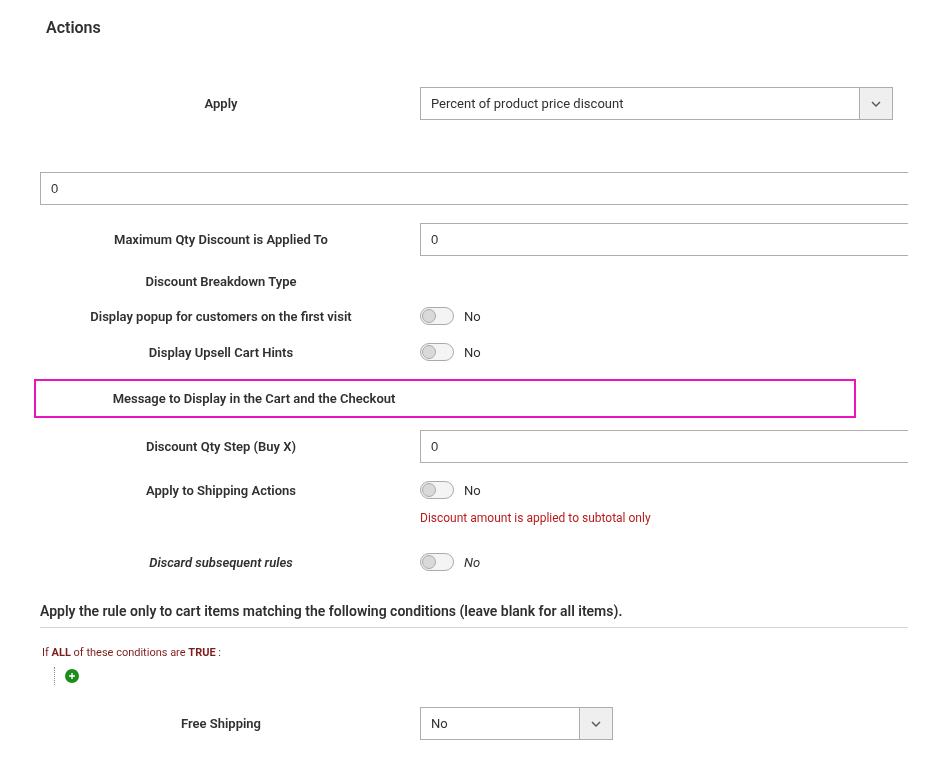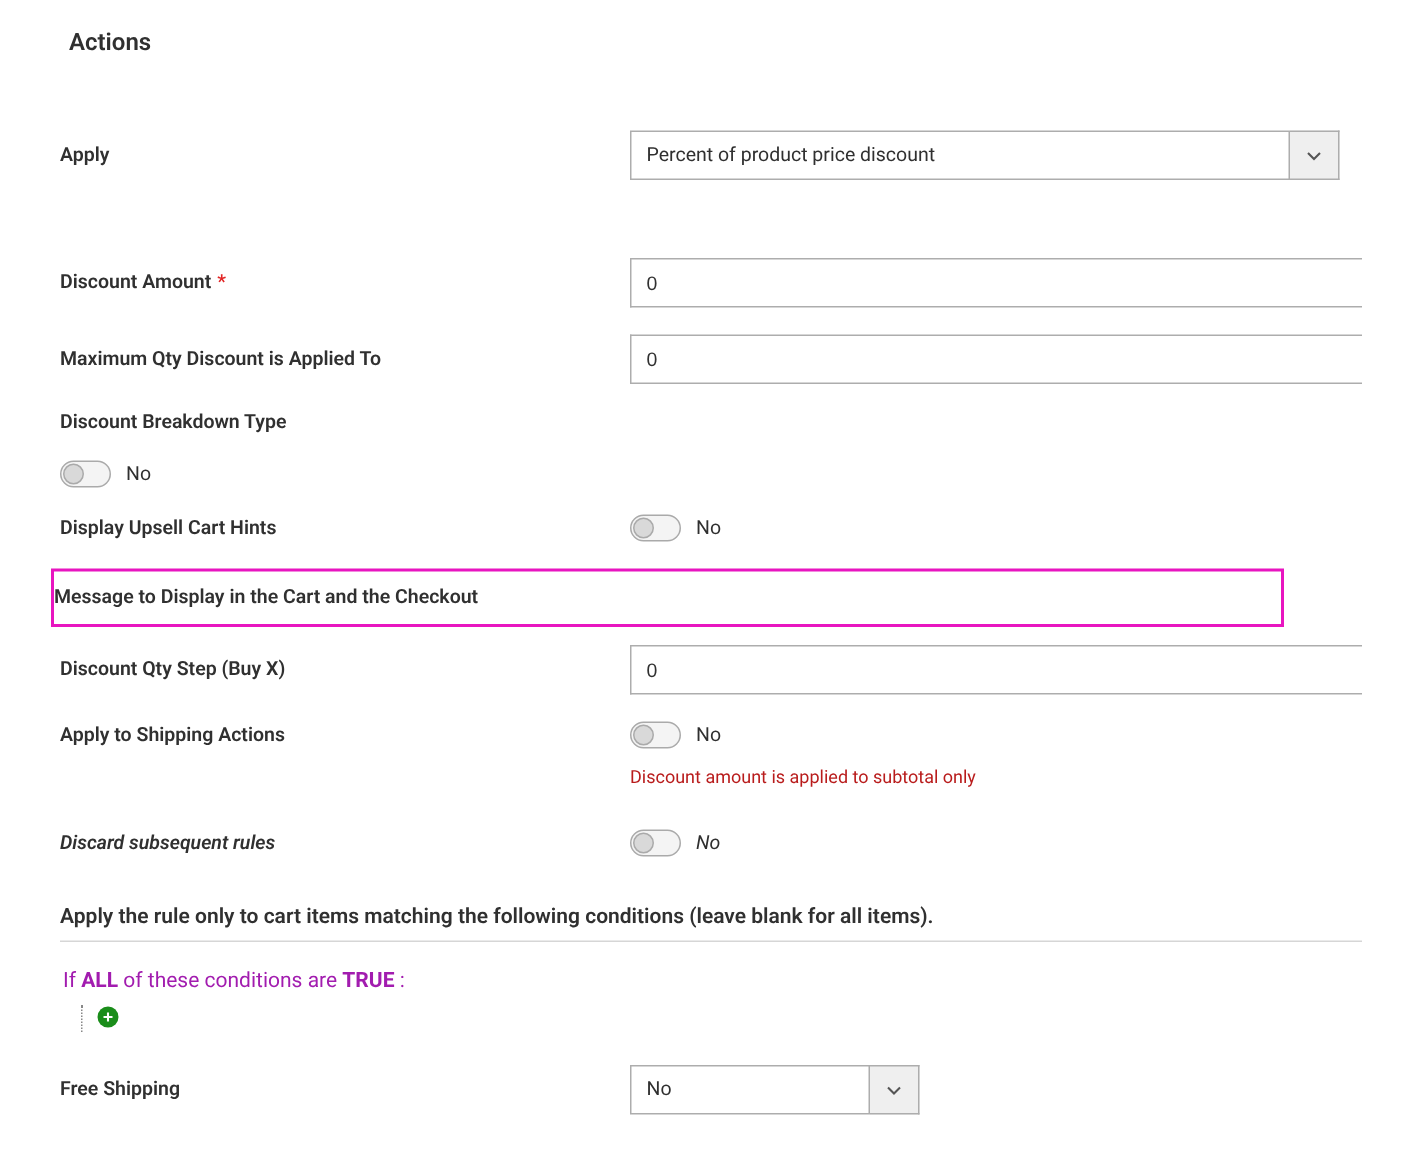--- a/index.html
+++ b/index.html
@@ -19,21 +19,21 @@
       margin-left: 6px;
     }
     .form-row {
       display: flex;
       align-items: center;
       margin-bottom: 18px;
     }
     .form-row.spaced { margin-bottom: 52px; }
     .label-col {
       width: 380px;
-      text-align: left;
+      text-align: center;
       padding-right: 18px;
       font-weight: 600;
       color: #303030;
       font-size: 13px;
     }
     .field-col {
       flex: 1;
       display: flex;
       align-items: center;
     }
@@ -104,34 +104,34 @@
       margin-bottom: 28px;
     }
     .highlight-box {
       border: 2px solid #e815c0;
       padding: 10px 0;
       margin-left: -6px;
       margin-right: 52px;
       margin-bottom: 12px;
     }
     .highlight-box .form-row { margin-bottom: 0; }
-    .highlight-box .label-col { width: 386px; }
+    .highlight-box .label-col { width: 386px; margin-left: 34px; }
     .cond-heading {
       font-size: 14px;
       font-weight: 600;
       color: #303030;
       margin-top: 24px;
       margin-bottom: 8px;
     }
     .divider {
       border: none;
       border-top: 1px solid #d6d6d6;
       margin-bottom: 18px;
     }
-    .cond-text { font-size: 14px; color: #a21caf; margin-left: 2px; }
+    .cond-text { font-size: 11px; color: #7f1d1d; margin-left: 2px; }
     .cond-text b { font-weight: 700; }
     .cond-tree {
       border-left: 1px dotted #888;
       margin-left: 14px;
       padding-left: 10px;
       margin-top: 8px;
       height: 18px;
       position: relative;
     }
     .plus-icon {
@@ -162,40 +162,38 @@
       <div class="select-caret">
         <svg class="caret-svg" viewBox="0 0 10 10">
             <path d="M1 3 L5 7 L9 3" fill="none" stroke="#555" stroke-width="1.4"></path>
           </svg>
       </div>
     </div>
   </div>
 </div>
 
 <div class="form-row">
-  <div class="label-col">
-    <span>Discount Amount</span><span class="required-star">*</span>
-  </div>
   <div class="field-col">
     <input class="text-input full-bleed" value="0" style="">
   </div>
 </div>
 
 <div class="form-row">
   <div class="label-col">Maximum Qty Discount is Applied To</div>
   <div class="field-col">
     <input class="text-input full-bleed" value="0" style="">
   </div>
 </div>
 
 <div class="form-row">
   <div class="label-col">Discount Breakdown Type</div>
 </div>
 
 <div class="form-row">
+  <div class="label-col">Display popup for customers on the first visit</div>
   <div class="field-col">
     <div class="toggle">
         <div class="knob"></div>
       </div>
     <span class="toggle-text">No</span>
   </div>
 </div>
 
 <div class="form-row">
   <div class="label-col">Display Upsell Cart Hints</div>

